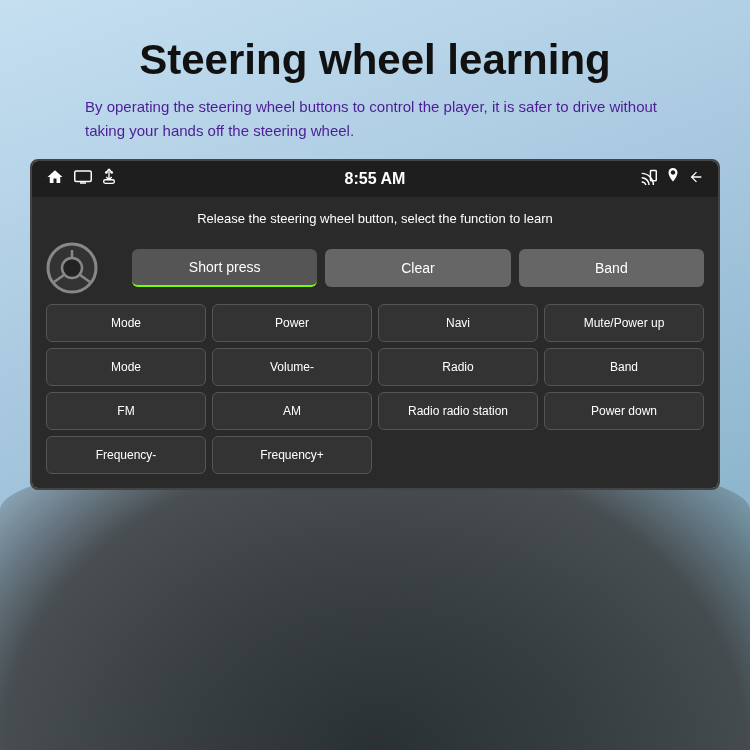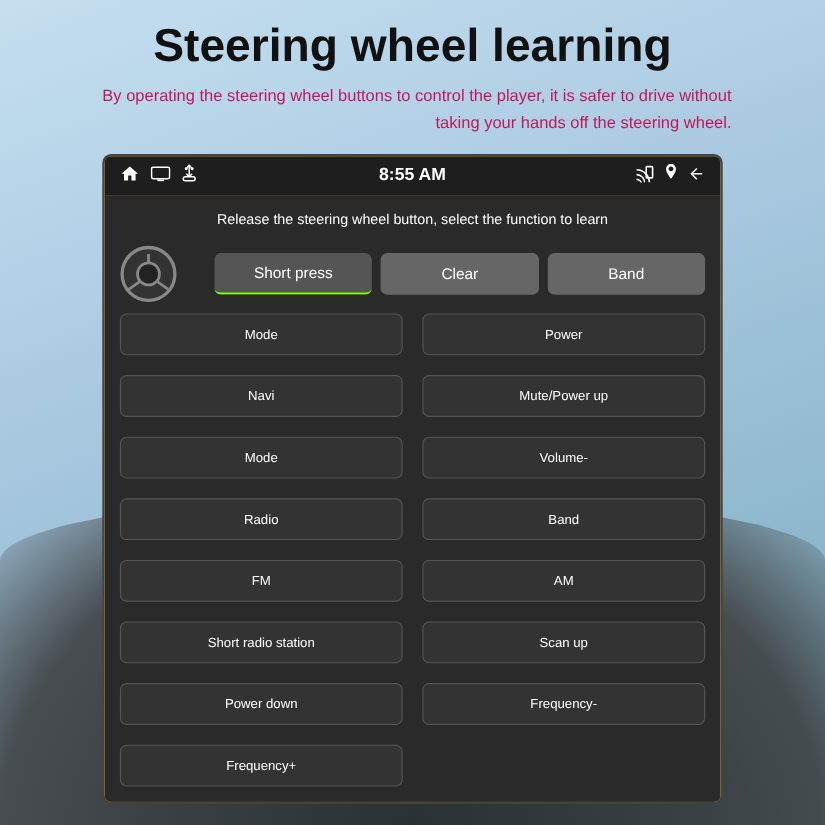--- a/index.html
+++ b/index.html
@@ -41,35 +41,36 @@
       padding-top: 18px;
     }
 
     .main-title {
       font-size: 42px;
       font-weight: 900;
       color: #111;
       text-align: center;
       line-height: 1.1;
       margin-bottom: 12px;
+      margin-top: 19px;
     }
 
     .subtitle {
       font-size: 15px;
-      color: #be185d;
-      text-align: right;
+      color: #4c1d95;
+      text-align: left;
       line-height: 1.6;
       max-width: 580px;
       margin-bottom: 16px;
     }
 
     
     .device-screen {
-      width: 564px;
-      background: #eab308;
+      width: 690px;
+      background: #fdba74;
       border-radius: 8px;
       overflow: hidden;
       border: 2px solid #444;
     }
 
     
     .status-bar {
       background: #1e1e1e;
       display: flex;
       align-items: center;
@@ -162,22 +163,22 @@
     }
 
     .btn-save {
       background: #666;
       color: #fff;
     }
 
     
     .grid {
       display: grid;
-      grid-template-columns: repeat(2, 1fr);
-      gap: 18px;
+      grid-template-columns: repeat(4, 1fr);
+      gap: 6px;
     }
 
     .grid-btn {
       background: #333;
       border: 1px solid #555;
       border-radius: 6px;
       color: #fff;
       font-size: 12px;
       padding: 11px 4px;
       text-align: center;
@@ -277,22 +278,21 @@
       <button class="grid-btn">Mode</button>
           <button class="grid-btn">Power</button>
           <button class="grid-btn">Navi</button>
           <button class="grid-btn">Mute/Power up</button>
           <button class="grid-btn">Mode</button>
           <button class="grid-btn">Volume-</button>
           <button class="grid-btn">Radio</button>
           <button class="grid-btn">Band</button>
           <button class="grid-btn">FM</button>
           <button class="grid-btn">AM</button>
-          <button class="grid-btn">Short radio station</button>
-          <button class="grid-btn">Scan up</button>
+          <button class="grid-btn">Radio radio station</button>
           <button class="grid-btn">Power down</button>
           <button class="grid-btn">Frequency-</button>
           <button class="grid-btn">Frequency+</button>
         </div>
 
     </div>
   </div>
 </div>
 
 </body></html>

